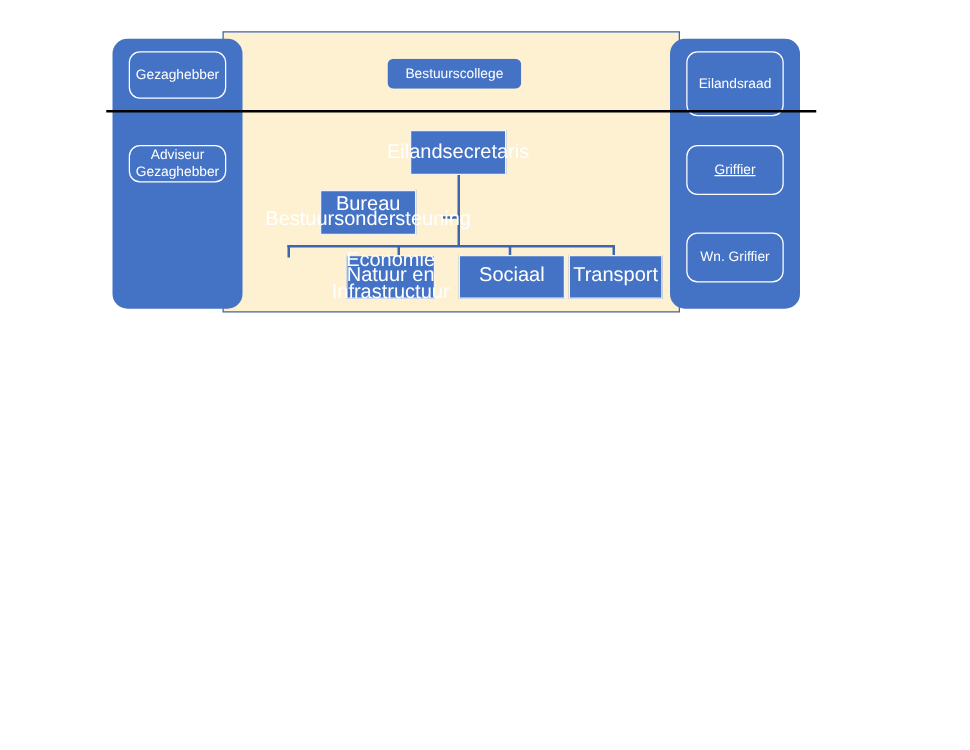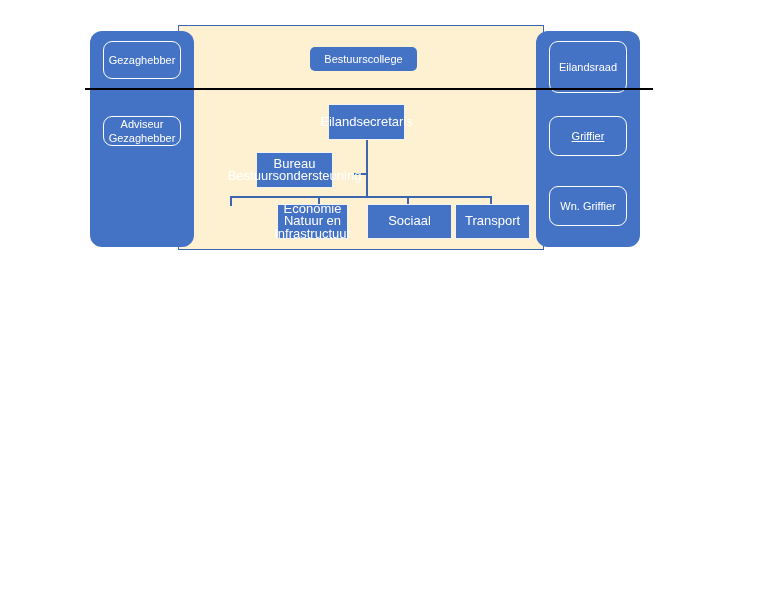--- a/index.html
+++ b/index.html
@@ -102,21 +102,21 @@
     padding: 2px 4px;
   }
 
   
   .node-box {
     position: absolute;
     z-index: 4;
     background: #4472C4;
     border: 1.4px solid #F2F2F2;
     color: #FFFFFF;
-    font-size: 13px;
+    font-size: 16px;
     line-height: 12.5px;
     display: flex;
     align-items: center;
     justify-content: center;
     text-align: center;
     box-sizing: border-box;
     padding: 2px 3px;
   }
   .node-box.rounded {
     border-radius: 5px;

